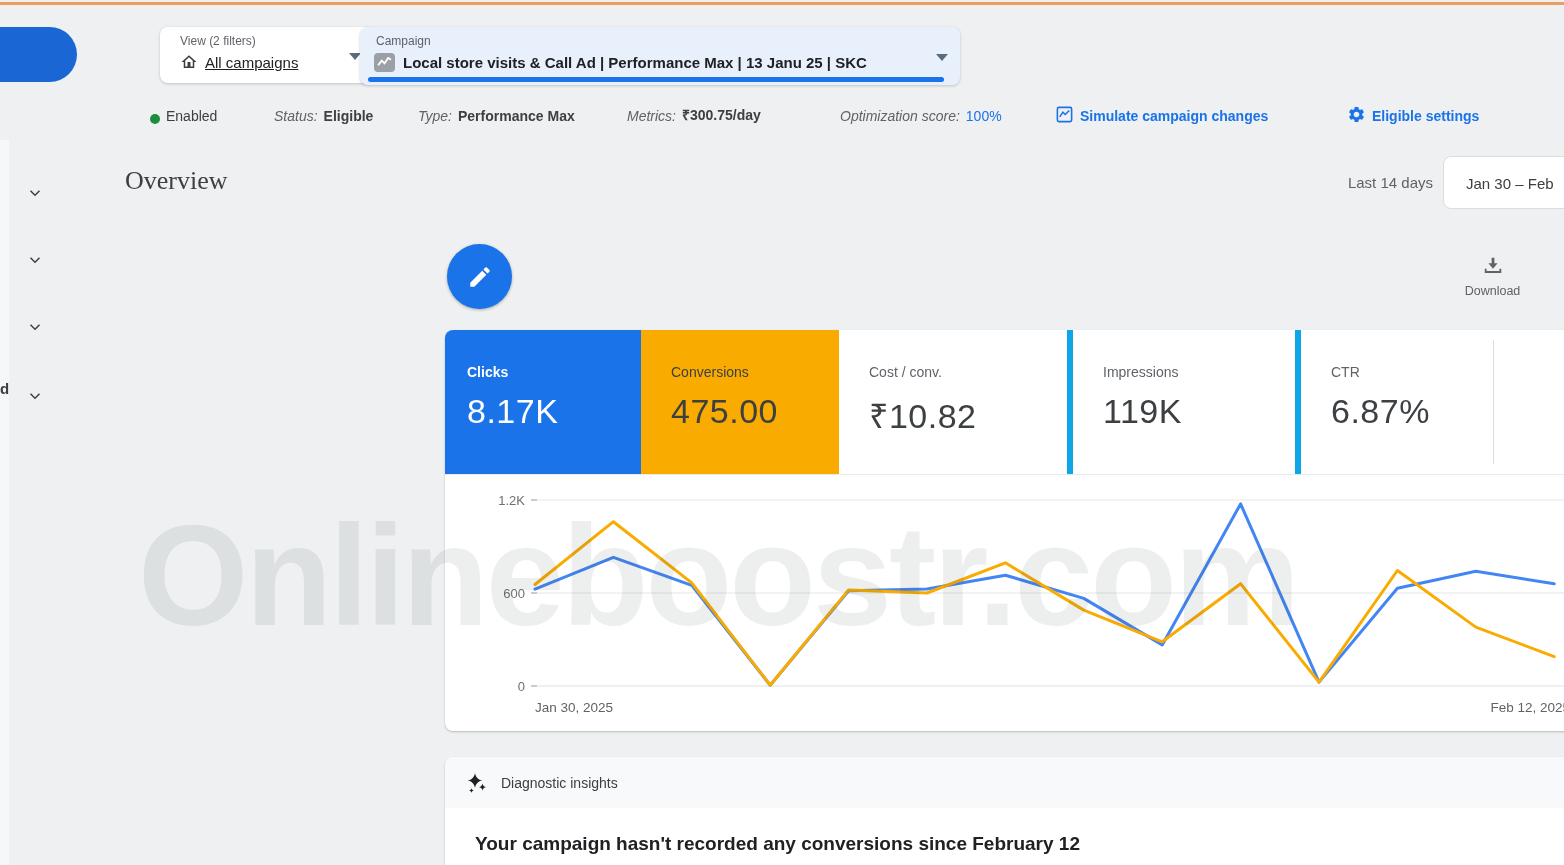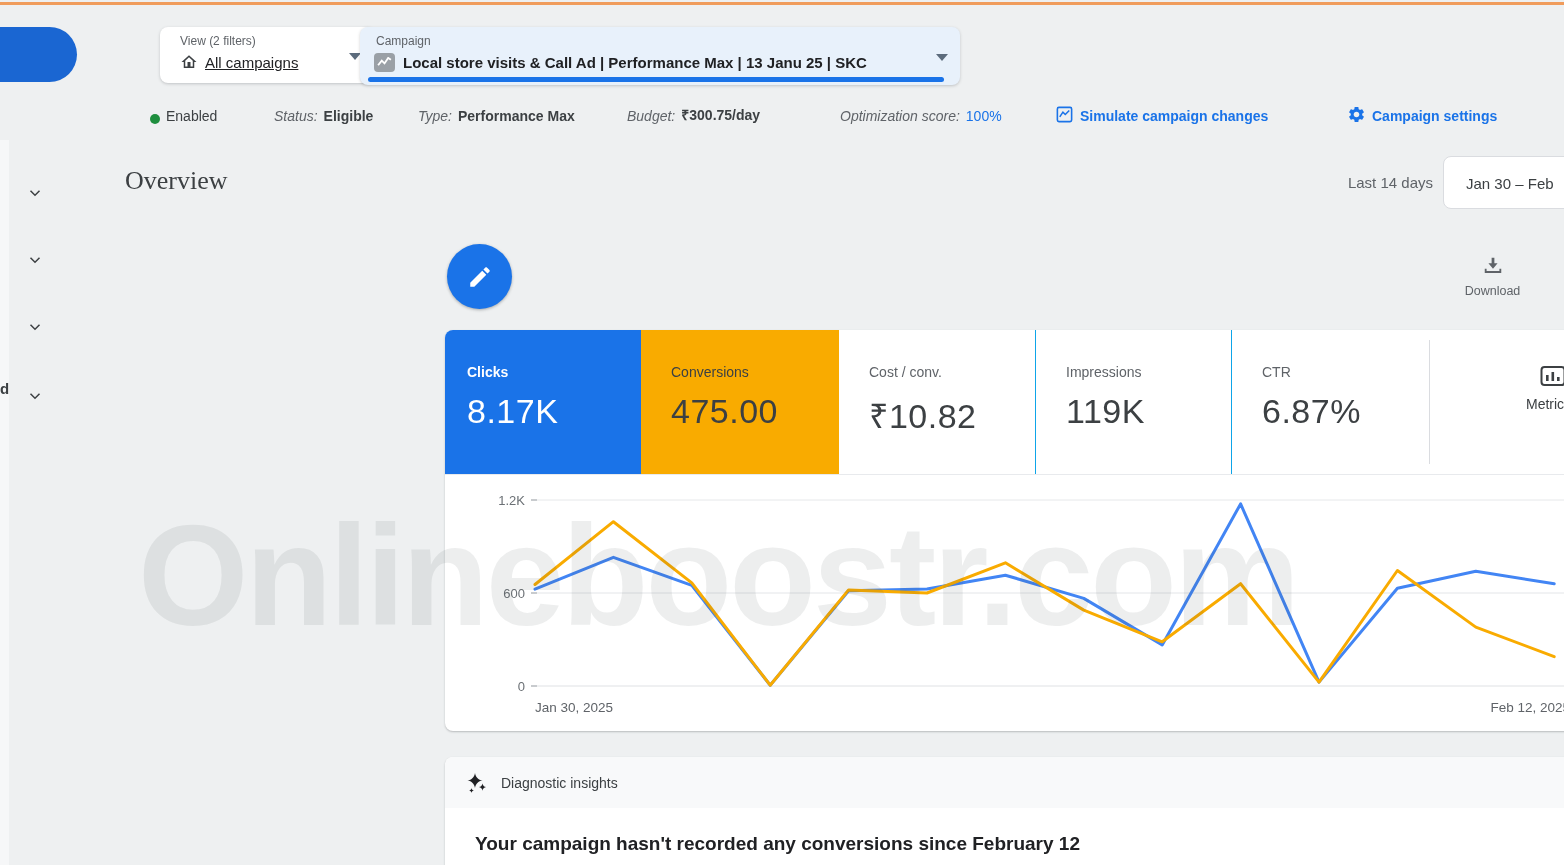--- a/index.html
+++ b/index.html
@@ -54,21 +54,21 @@
   .tile .t-label{font-size:14px;}
   .tile .t-value{font-size:34px;margin-top:12px;letter-spacing:.5px;}
   .tile-blue{background:#1a73e8;border-radius:8px 0 0 0;padding-left:22px;}
   .tile-blue .t-label{color:#fff;font-weight:700;}
   .tile-blue .t-value{color:#fff;}
   .tile-orange{background:#f9ab00;}
   .tile-orange .t-label{color:#3c4043;}
   .tile-orange .t-value{color:#3c4043;}
   .tile-white .t-label{color:#5f6368;}
   .tile-white .t-value{color:#3c4043;}
-  .tile-sep{border-left:1px solid #0ea5e9;}
+  .tile-sep{border-left:6px solid #0ea5e9;margin-left:32px;}
   .metrics-divider{border-left:1px solid #dadce0;margin:10px 0;height:124px;}
   .metrics-panel{position:relative;flex:1;}
   .metrics-icon{position:absolute;left:110px;top:34px;}
   .metrics-label{position:absolute;left:96px;top:66px;font-size:14px;color:#3c4043;white-space:nowrap;}
   
   .watermark{left:138px;top:498px;font-size:142px;font-weight:700;letter-spacing:-3px;
     color:rgba(60,64,67,.09);z-index:5;pointer-events:none;white-space:nowrap;line-height:1.1;}
   
   .diag-card{left:445px;top:757px;width:1205px;height:120px;border-radius:8px 0 0 0;}
   .diag-header{position:absolute;left:0;top:0;width:100%;height:51px;background:#f8f9fa;border-radius:8px 0 0 0;display:flex;align-items:center;}
@@ -133,39 +133,39 @@
 </div>
 <div class="status-item" style="left:274px">
   <span class="st-label">Status:</span>
   <span class="st-value">Eligible</span>
 </div>
 <div class="status-item" style="left:418px">
   <span class="st-label">Type:</span>
   <span class="st-value">Performance Max</span>
 </div>
 <div class="status-item" style="left:627px">
-  <span class="st-label">Budget:</span>
+  <span class="st-label">Metrics:</span>
   <span class="st-value">₹300.75/day</span>
 </div>
 <div class="status-item" style="left:840px">
   <span class="st-label">Optimization score:</span>
   <span class="opt-value">100%</span>
 </div>
 <div class="status-item" style="left:1055px">
   <svg width="19" height="19" viewBox="0 0 24 24">
     <rect x="3" y="3" width="18" height="18" rx="2" fill="none" stroke="#1a73e8" stroke-width="2"></rect>
     <polyline points="6,15 10,9 13,12 18,7" fill="none" stroke="#1a73e8" stroke-width="2"></polyline>
   </svg>
   <span class="blue-link">Simulate campaign changes</span>
 </div>
 <div class="status-item" style="left:1347px">
   <svg width="19" height="19" viewBox="0 0 24 24">
     <path fill="#1a73e8" d="M19.14 12.94c.04-.3.06-.61.06-.94 0-.32-.02-.64-.07-.94l2.03-1.58c.18-.14.23-.41.12-.61l-1.92-3.32c-.12-.22-.37-.29-.59-.22l-2.39.96c-.5-.38-1.03-.7-1.62-.94l-.36-2.54c-.04-.24-.24-.41-.48-.41h-3.84c-.24 0-.43.17-.47.41l-.36 2.54c-.59.24-1.13.57-1.62.94l-2.39-.96c-.22-.08-.47 0-.59.22L2.74 8.87c-.12.21-.08.47.12.61l2.03 1.58c-.05.3-.09.63-.09.94s.02.64.07.94l-2.03 1.58c-.18.14-.23.41-.12.61l1.92 3.32c.12.22.37.29.59.22l2.39-.96c.5.38 1.03.7 1.62.94l.36 2.54c.05.24.24.41.48.41h3.84c.24 0 .44-.17.47-.41l.36-2.54c.59-.24 1.13-.56 1.62-.94l2.39.96c.22.08.47 0 .59-.22l1.92-3.32c.12-.22.07-.47-.12-.61l-2.01-1.58zM12 15.6c-1.98 0-3.6-1.62-3.6-3.6s1.62-3.6 3.6-3.6 3.6 1.62 3.6 3.6-1.62 3.6-3.6 3.6z"></path>
   </svg>
-  <span class="blue-link">Campaign settings</span>
+  <span class="blue-link">Eligible settings</span>
 </div>
 
 <div class="abs overview-title">Overview</div>
 <div class="abs range-preset">Last 14 days</div>
 <div class="abs date-box">Jan 30 – Feb</div>
 
 <div class="abs fab">
   <svg width="26" height="26" viewBox="0 0 24 24">
     <path fill="#fff" d="M3 17.25V21h3.75L17.8 9.94l-3.75-3.75L3 17.25zM20.71 7.04c.39-.39.39-1.02 0-1.41l-2.34-2.34c-.39-.39-1.02-.39-1.41 0l-1.83 1.83 3.75 3.75 1.83-1.83z"></path>
   </svg>

